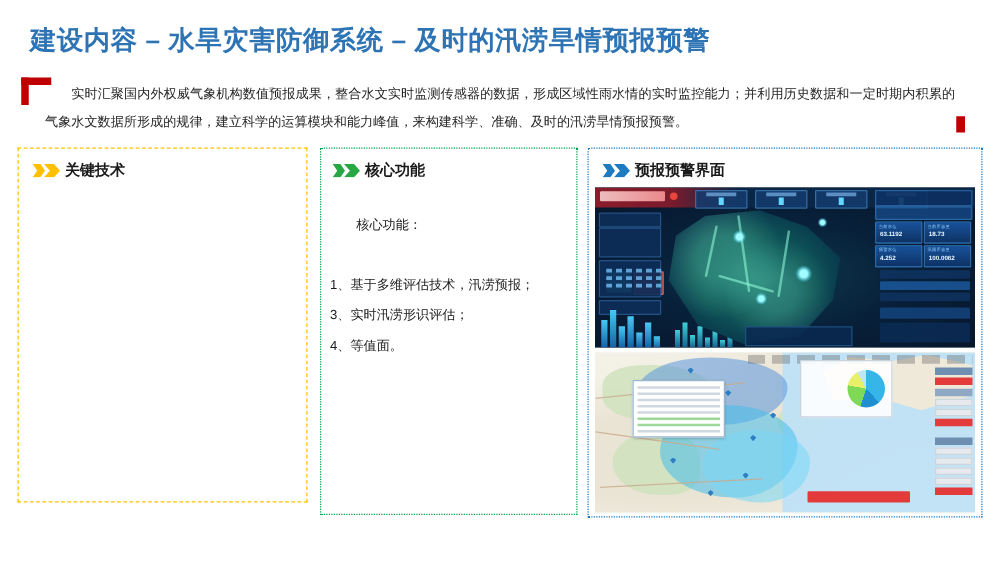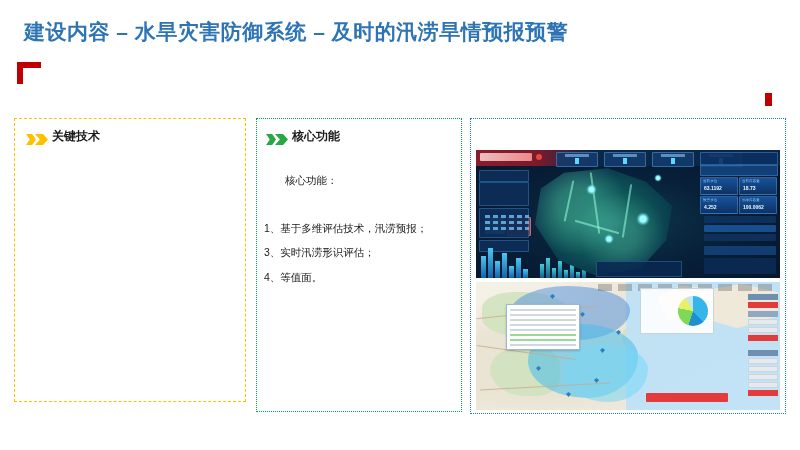--- a/index.html
+++ b/index.html
@@ -44,21 +44,21 @@
     left:256px;top:118px;width:206px;height:294px;
     border:1px dotted #00A550;
   }
   .panel-3{
     left:470px;top:118px;width:316px;height:296px;
     border:1px dotted #1F7BC1;
   }
 
   
   .phead{
-    position:absolute;display:flex;align-items:flex-end;gap:0px;
+    position:absolute;display:flex;align-items:center;gap:0px;
     font-size:12px;font-weight:bold;color:#1a1a1a;
   }
   .phead .lbl{margin-left:5px;white-space:nowrap;}
   .arrows{display:inline-flex;align-items:center;}
   .chev{
     width:13px;height:11px;margin-right:-1px;
     clip-path:polygon(0 0, 62% 0, 100% 50%, 62% 100%, 0 100%, 38% 50%);
   }
   .chev.small{width:10px;}
   .ar-yellow .chev{background:#FFC000;}
@@ -196,20 +196,21 @@
 </head>
 <body>
 
 <div class="slide">
 
   <div class="title">建设内容 – 水旱灾害防御系统 – 及时的汛涝旱情预报预警</div>
 
   <div class="corner-tl"></div>
   <div class="corner-br"></div>
 
+  <div class="intro">实时汇聚国内外权威气象机构数值预报成果，整合水文实时监测传感器的数据，形成区域性雨水情的实时监控能力；并利用历史数据和一定时期内积累的气象水文数据所形成的规律，建立科学的运算模块和能力峰值，来构建科学、准确、及时的汛涝旱情预报预警。</div>
 
   <div class="panel panel-1"></div>
   <div class="phead phead-1">
     <span class="arrows ar-yellow">
       <span class="chev small"></span>
         <span class="chev"></span>
     </span>
     <span class="lbl">关键技术</span>
   </div>
 
@@ -224,20 +225,27 @@
   <div class="body-2">
     <span class="blank-line"></span>
     <span class="indent">核心功能：</span>
     <br>
     <span>1、基于多维评估技术，汛涝预报；</span><br>
     <span>3、实时汛涝形识评估；</span><br>
     <span>4、等值面。</span>
   </div>
 
   <div class="panel panel-3"></div>
+  <div class="phead phead-3">
+    <span class="arrows ar-blue">
+      <span class="chev small"></span>
+        <span class="chev"></span>
+    </span>
+    <span class="lbl">预报预警界面</span>
+  </div>
 
   <div class="shot shot-top">
     <div class="dash">
 
       <div class="dash-topbar"></div>
       <div class="dash-title"></div>
       <div style="position:absolute;left:60px;top:4px;width:6px;height:6px;border-radius:50%;background:#e8453c;"></div>
 
       <div class="kpi" style="left:80px;">
           <b></b>

